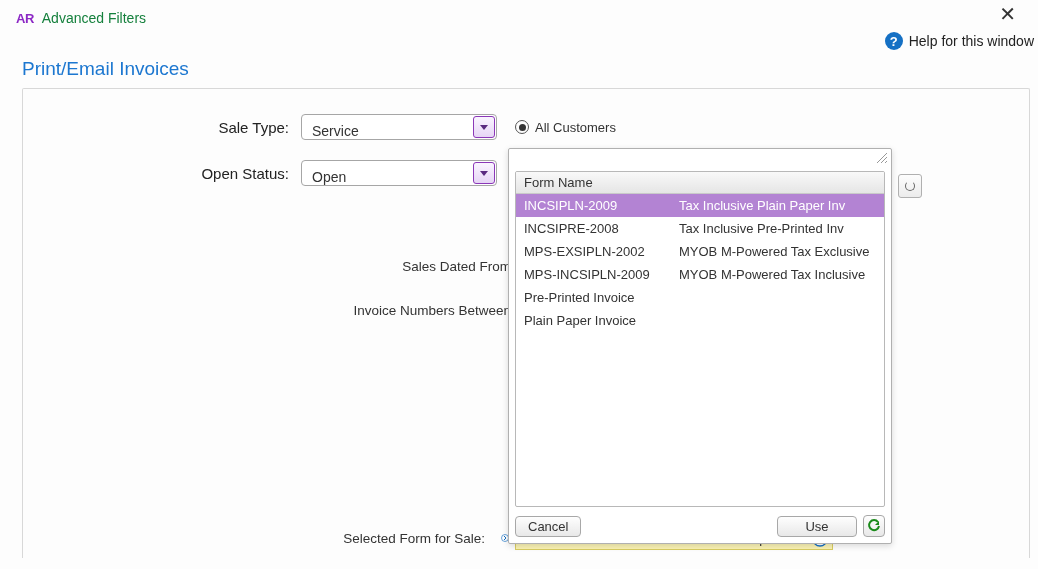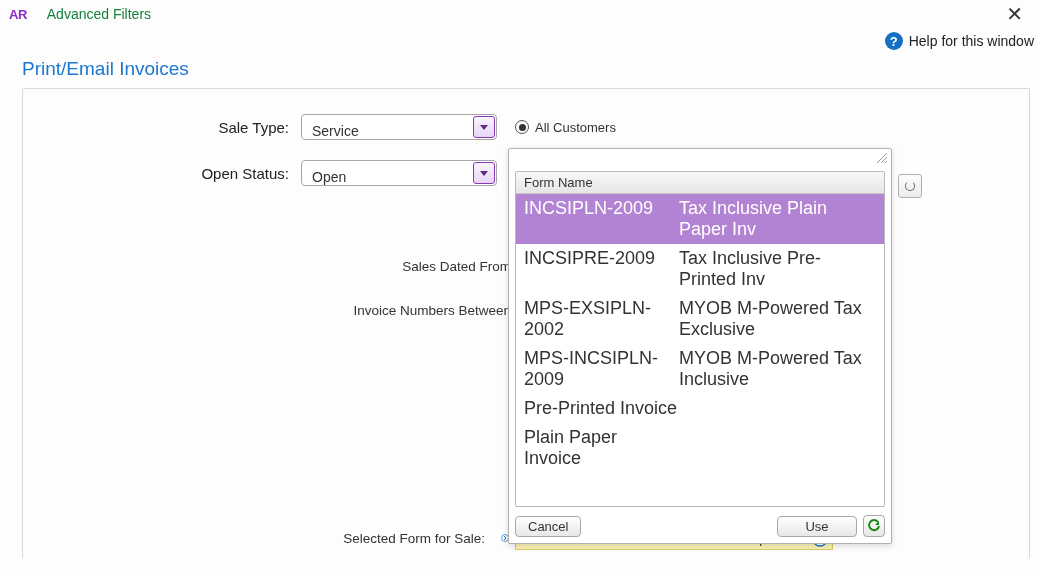--- a/index.html
+++ b/index.html
@@ -6,24 +6,23 @@
   html, body {
     margin: 0; padding: 0;
     font-family: Tahoma, Arial, sans-serif;
     font-size: 13px;
     color: #333;
     background: #fdfdfd;
     width: 1038px; height: 569px;
     overflow: hidden;
   }
   .titlebar {
-    display: flex; align-items: center;
-    padding: 2px 9px;
+    display: flex; align-items: flex-end;
+    padding: 2px 16px;
     height: 28px;
-    gap: 12px;
   }
   .titlebar .logo {
     font-weight: bold;
     font-size: 13px;
     color: #8c28c5;
     margin-right: 8px;
     letter-spacing: -0.5px;
   }
   .titlebar .title {
     font-size: 14px;
@@ -224,21 +223,21 @@
     border-bottom: 1px solid #c9c9c9;
     padding: 3px 8px;
     font-size: 13px;
   }
   .popup .list {
     flex: 1; overflow: auto;
   }
   .popup .list-row {
     display: flex;
     padding: 4px 8px;
-    font-size: 18px;
+    font-size: 13px;
     cursor: pointer;
   }
   .popup .list-row.selected {
     background: #b383d3;
     color: #fff;
   }
   .popup .list-row .col1 { width: 155px; }
   .popup .list-row .col2 { flex: 1; }
   .popup .btnrow {
     display: flex; align-items: center;
@@ -370,21 +369,21 @@
     <line x1="10" y1="12" x2="12" y2="10" stroke="#999"></line>
   </svg>
   <div class="body">
     <div class="header">Form Name</div>
     <div class="list">
       <div class="list-row selected">
         <span class="col1">INCSIPLN-2009</span>
         <span class="col2">Tax Inclusive Plain Paper Inv</span>
       </div>
       <div class="list-row">
-        <span class="col1">INCSIPRE-2009</span>
+        <span class="col1">INCSIPRE-2008</span>
         <span class="col2">Tax Inclusive Pre-Printed Inv</span>
       </div>
       <div class="list-row">
         <span class="col1">MPS-EXSIPLN-2002</span>
         <span class="col2">MYOB M-Powered Tax Exclusive</span>
       </div>
       <div class="list-row">
         <span class="col1">MPS-INCSIPLN-2009</span>
         <span class="col2">MYOB M-Powered Tax Inclusive</span>
       </div>

